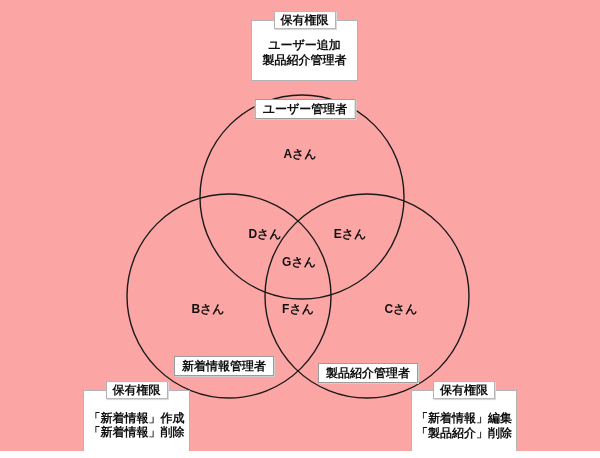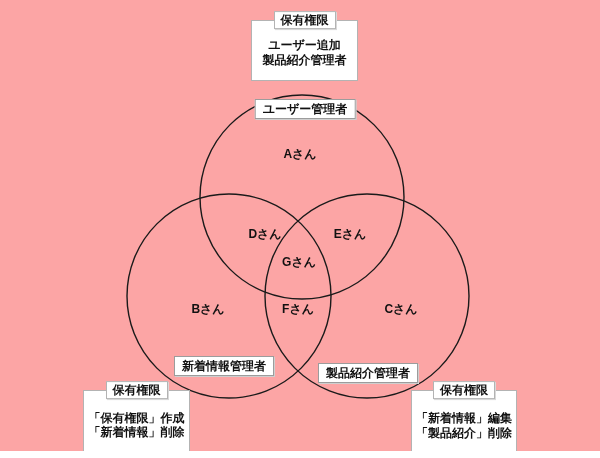--- a/index.html
+++ b/index.html
@@ -107,21 +107,21 @@
     <div class="pbox-legend">保有権限</div>
     <div class="pbox-lines two">
       <div>ユーザー追加</div>
       <div>製品紹介管理者</div>
     </div>
   </div>
 
   <div class="pbox" style="left:83px; top:390px; width:107px; height:62px;">
     <div class="pbox-legend">保有権限</div>
     <div class="pbox-lines three">
-      <div>「保有権限」作成</div>
+      <div>「新着情報」作成</div>
       <div>「新着情報」削除</div>
     </div>
   </div>
 
   <div class="pbox" style="left:411px; top:390px; width:106px; height:63px;">
     <div class="pbox-legend">保有権限</div>
     <div class="pbox-lines three">
       <div>「新着情報」編集</div>
       <div>「製品紹介」削除</div>
     </div>

